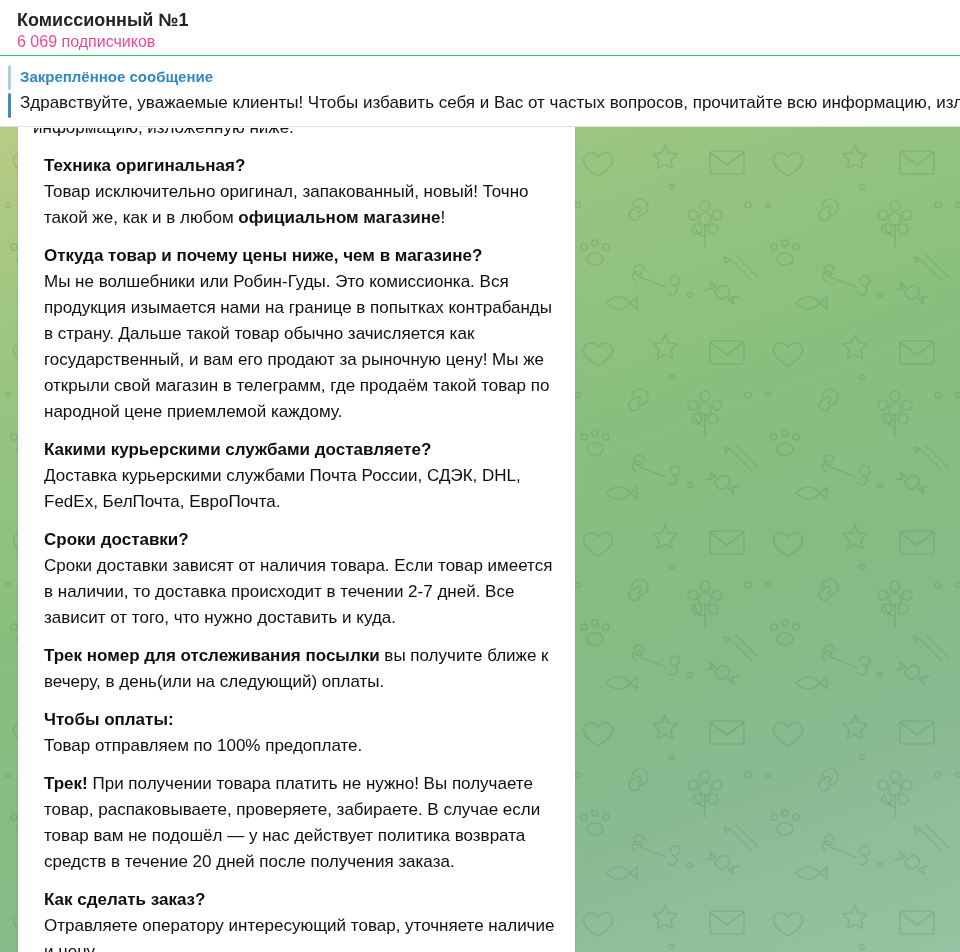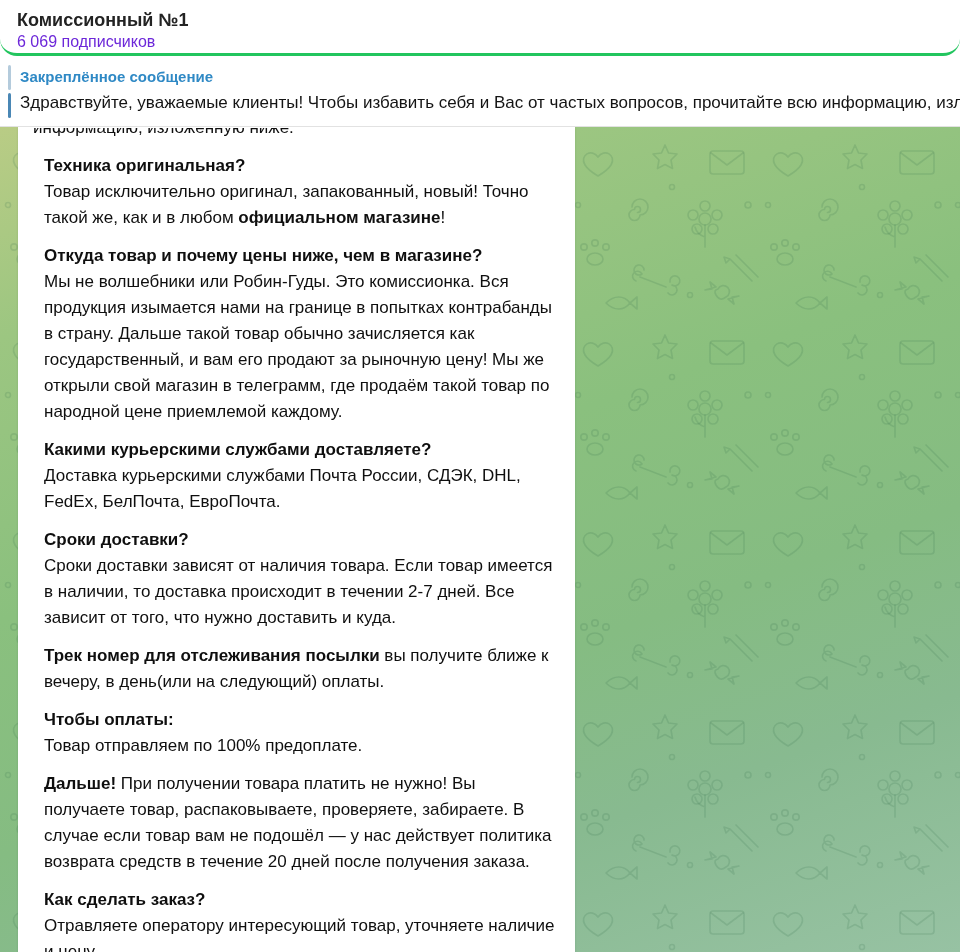--- a/index.html
+++ b/index.html
@@ -8,36 +8,35 @@
     font-family: "Liberation Sans", sans-serif;
     background: #ffffff;
     color: #151515;
   }
   .app { width: 960px; height: 952px; display: flex; flex-direction: column; overflow: hidden; }
 
   
   .header {
     height: 56px;
     background: #ffffff;
-    border-bottom: 3px solid #22c55e;
+    border-bottom: 1px solid #22c55e;
     padding: 8px 16px 0 17px;
     flex: 0 0 auto;
     cursor: pointer;
-    border-radius: 17px;
   }
   .header .title {
     font-size: 18px;
     font-weight: 700;
     color: #232323;
     line-height: 24px;
     white-space: nowrap;
   }
   .header .subtitle {
     font-size: 16px;
-    color: #6d28d9;
+    color: #ec4899;
     line-height: 20px;
     white-space: nowrap;
   }
 
   
   .pinned {
     position: relative;
     height: 71px;
     background: #ffffff;
     border-bottom: 1px solid #e2e2e2;
@@ -185,20 +184,20 @@
       <p class="clip-line">
         <span>информацию, изложенную ниже.</span>
       </p>
       <div class="msg-text" id="sections">
           <p><b>Техника оригинальная?</b><br>Товар исключительно оригинал, запакованный, новый! Точно такой же, как и в любом <b>официальном магазине</b>!</p>
           <p><b>Откуда товар и почему цены ниже, чем в магазине?</b><br>Мы не волшебники или Робин-Гуды. Это комиссионка. Вся продукция изымается нами на границе в попытках контрабанды в страну. Дальше такой товар обычно зачисляется как государственный, и вам его продают за рыночную цену! Мы же открыли свой магазин в телеграмм, где продаём такой товар по народной цене приемлемой каждому.</p>
           <p><b>Какими курьерскими службами доставляете?</b><br>Доставка курьерскими службами Почта России, СДЭК, DHL, FedEx, БелПочта, ЕвроПочта.</p>
           <p><b>Сроки доставки?</b><br>Сроки доставки зависят от наличия товара. Если товар имеется в наличии, то доставка происходит в течении 2-7 дней. Все зависит от того, что нужно доставить и куда.</p>
           <p><b>Трек номер для отслеживания посылки</b> вы получите ближе к вечеру, в день(или на следующий) оплаты.</p>
           <p><b>Чтобы оплаты:</b><br>Товар отправляем по 100% предоплате.</p>
-          <p><b>Дальше!</b> При получении товара платить не нужно! Вы получаете товар, распаковываете, проверяете, забираете. В случае если товар вам не подошёл — у нас действует политика возврата средств в течение 20 дней после получения заказа.</p>
+          <p><b>Трек!</b> При получении товара платить не нужно! Вы получаете товар, распаковываете, проверяете, забираете. В случае если товар вам не подошёл — у нас действует политика возврата средств в течение 20 дней после получения заказа.</p>
           <p><b>Как сделать заказ?</b><br>Отравляете оператору интересующий товар, уточняете наличие и цену</p>
         </div>
     </div>
 
   </div>
 
 </div>
 
 </body></html>

